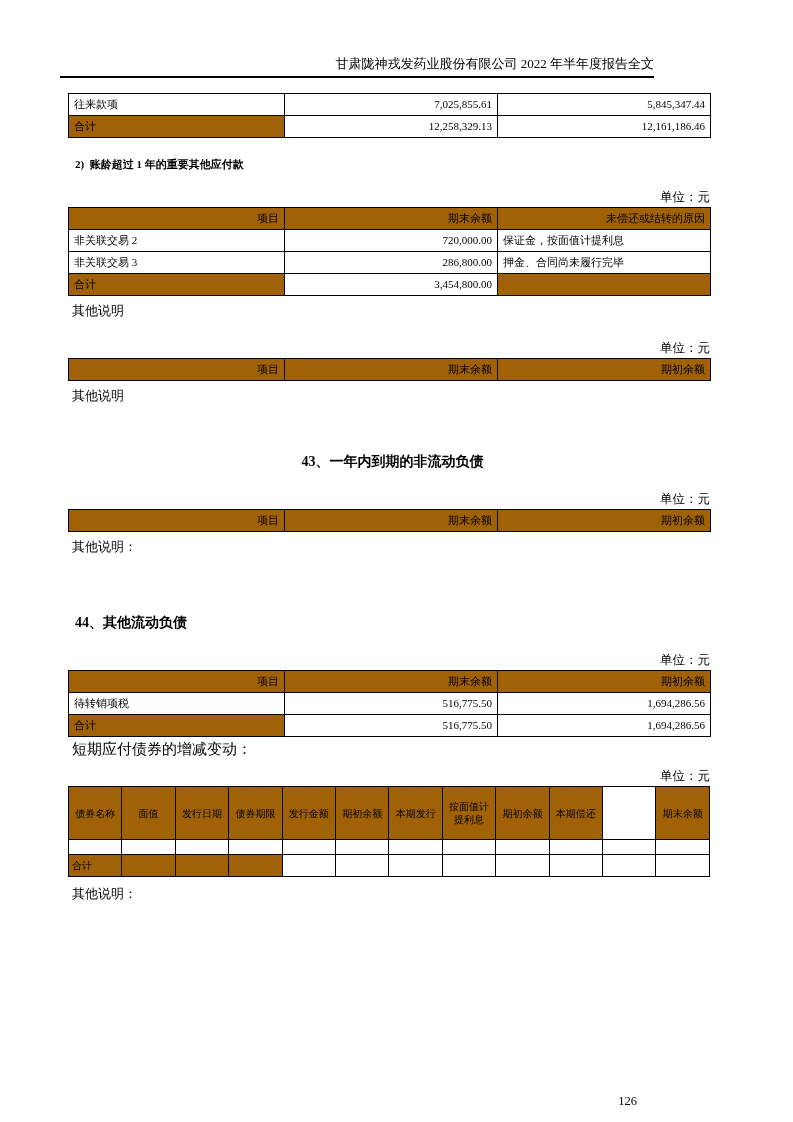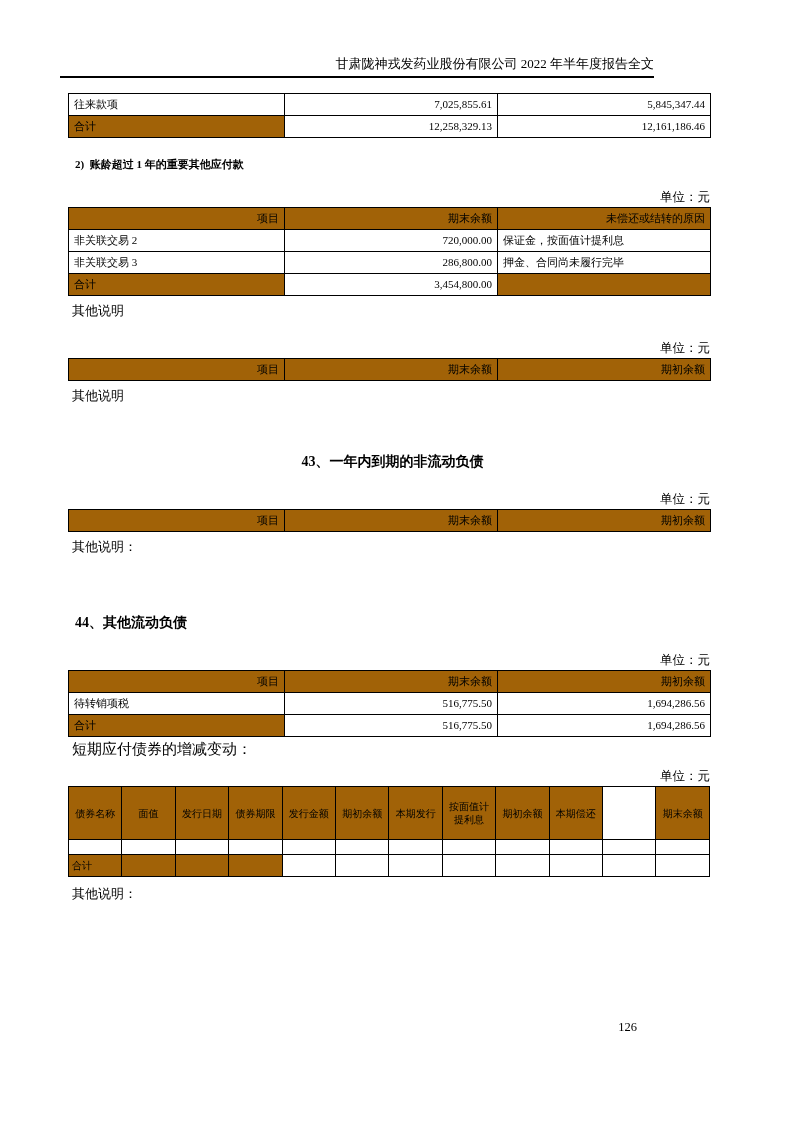--- a/index.html
+++ b/index.html
@@ -41,21 +41,21 @@
 
   table.bond { border-collapse:collapse; table-layout:fixed; width:642px; font-size:10px; }
   table.bond td, table.bond th { border:1px solid #000; padding:1px 3px; line-height:1.3; vertical-align:middle; font-weight:normal; overflow:hidden; }
   table.bond th { text-align:center; }
   tr.bond-head { height:53px; }
   tr.bond-empty { height:15px; }
   tr.bond-total { height:22px; }
   .bond-intro { margin:4px 0 11px 4px; font-size:15px; line-height:16px; }
   .unit-line-sm { text-align:right; font-size:12.5px; line-height:16px; margin-top:6px; margin-bottom:2px; }
 
-  .page-number { position:absolute; top:1020px; right:77px; font-size:12.5px; }
+  .page-number { position:absolute; top:1094px; right:77px; font-size:12.5px; }
 </style>
 </head>
 <body>
 
 <div class="page">
 
   <div class="doc-header">
     <span>甘肃陇神戎发药业股份有限公司 2022 年半年度报告全文</span>
   </div>
 

